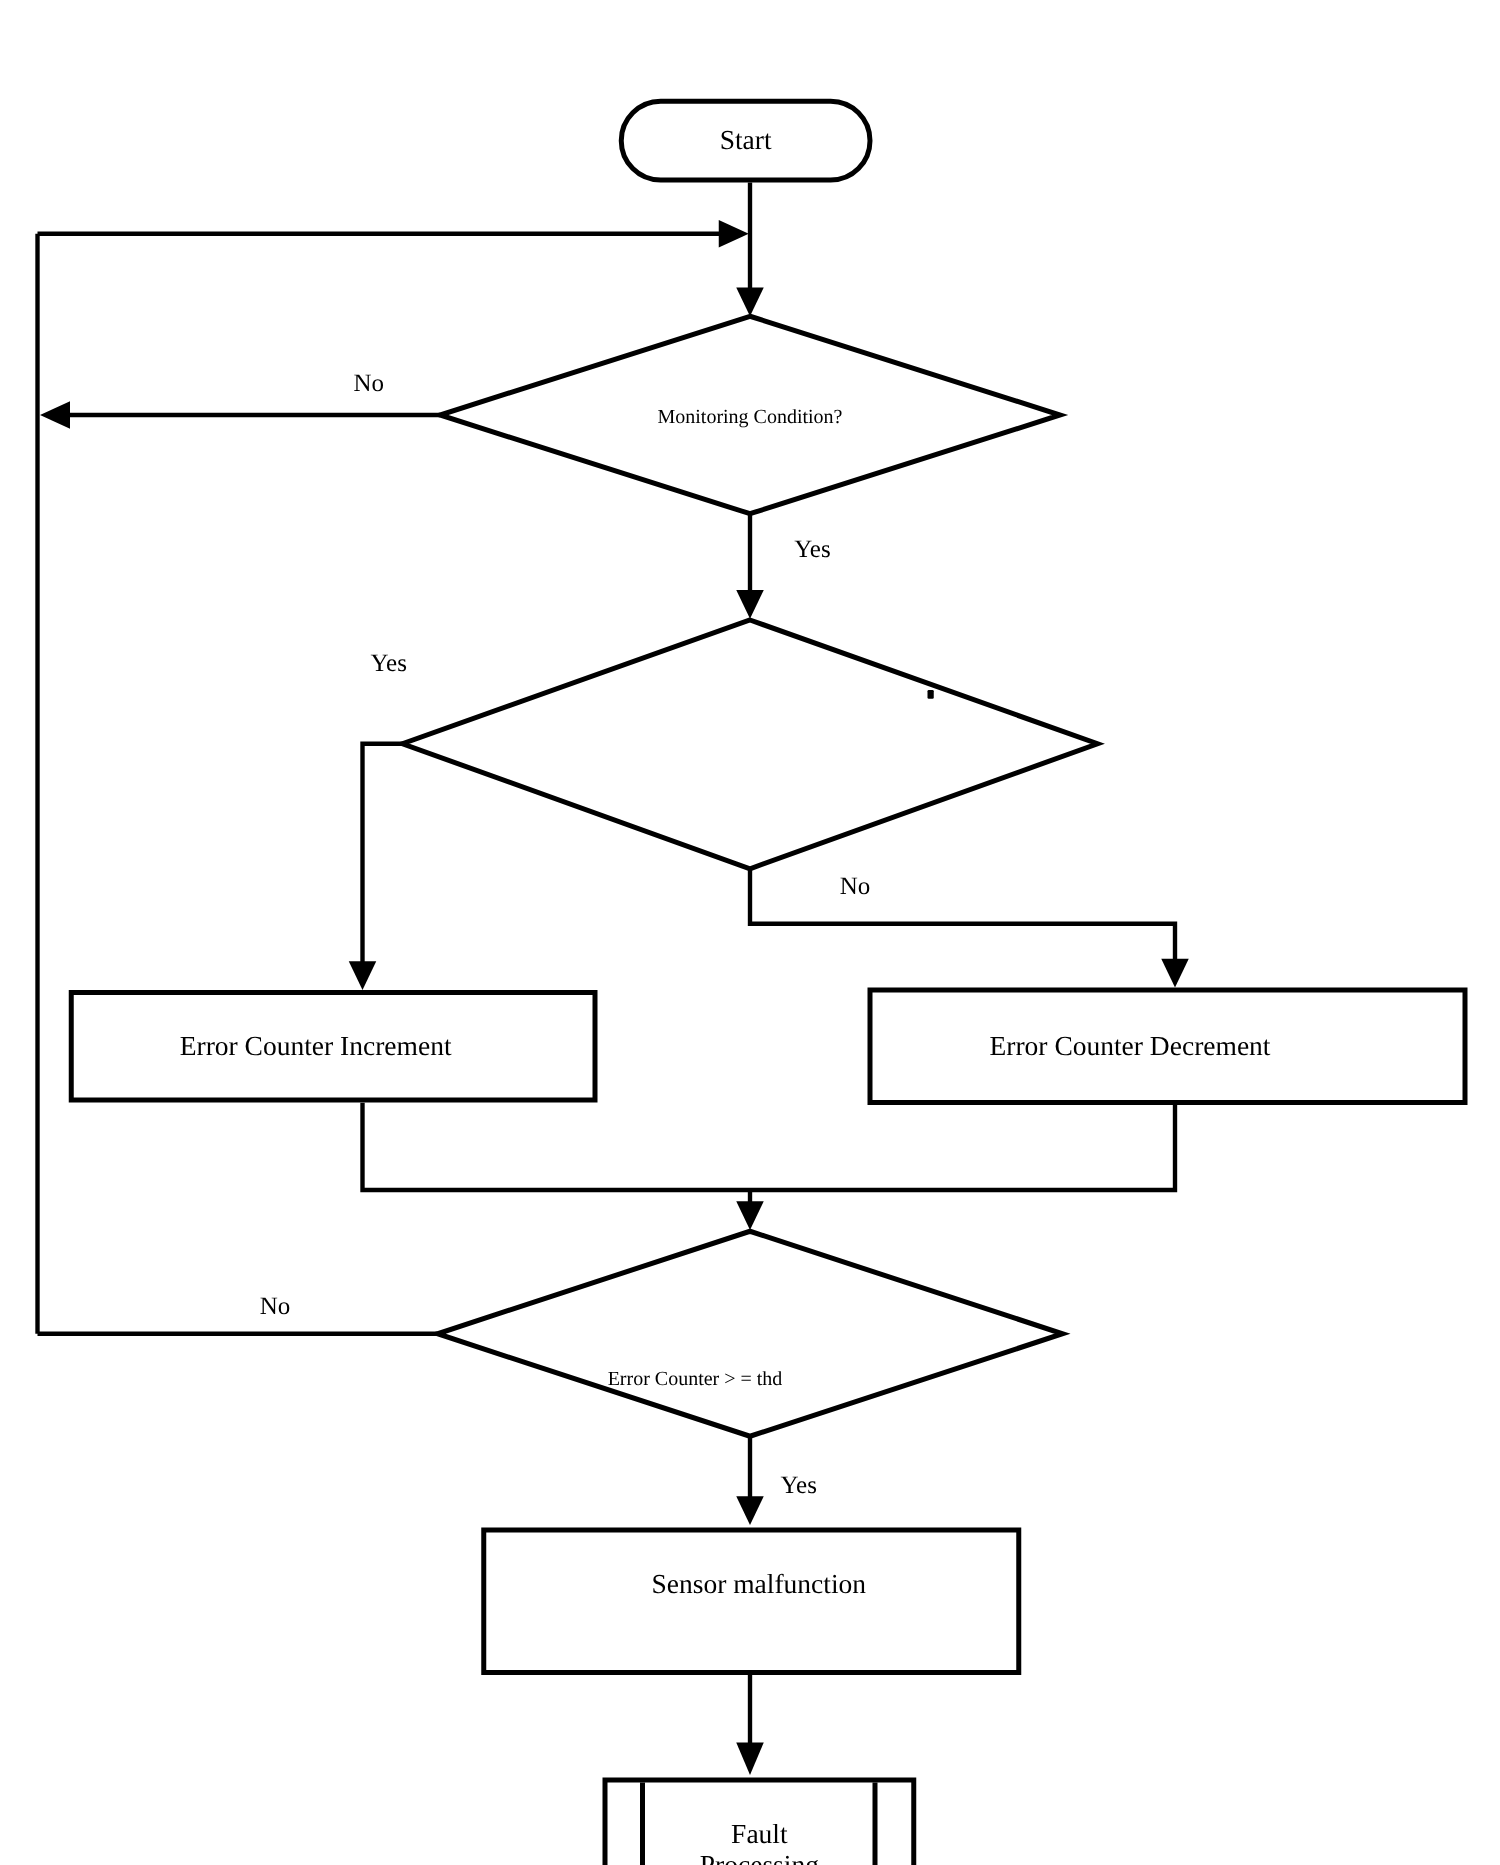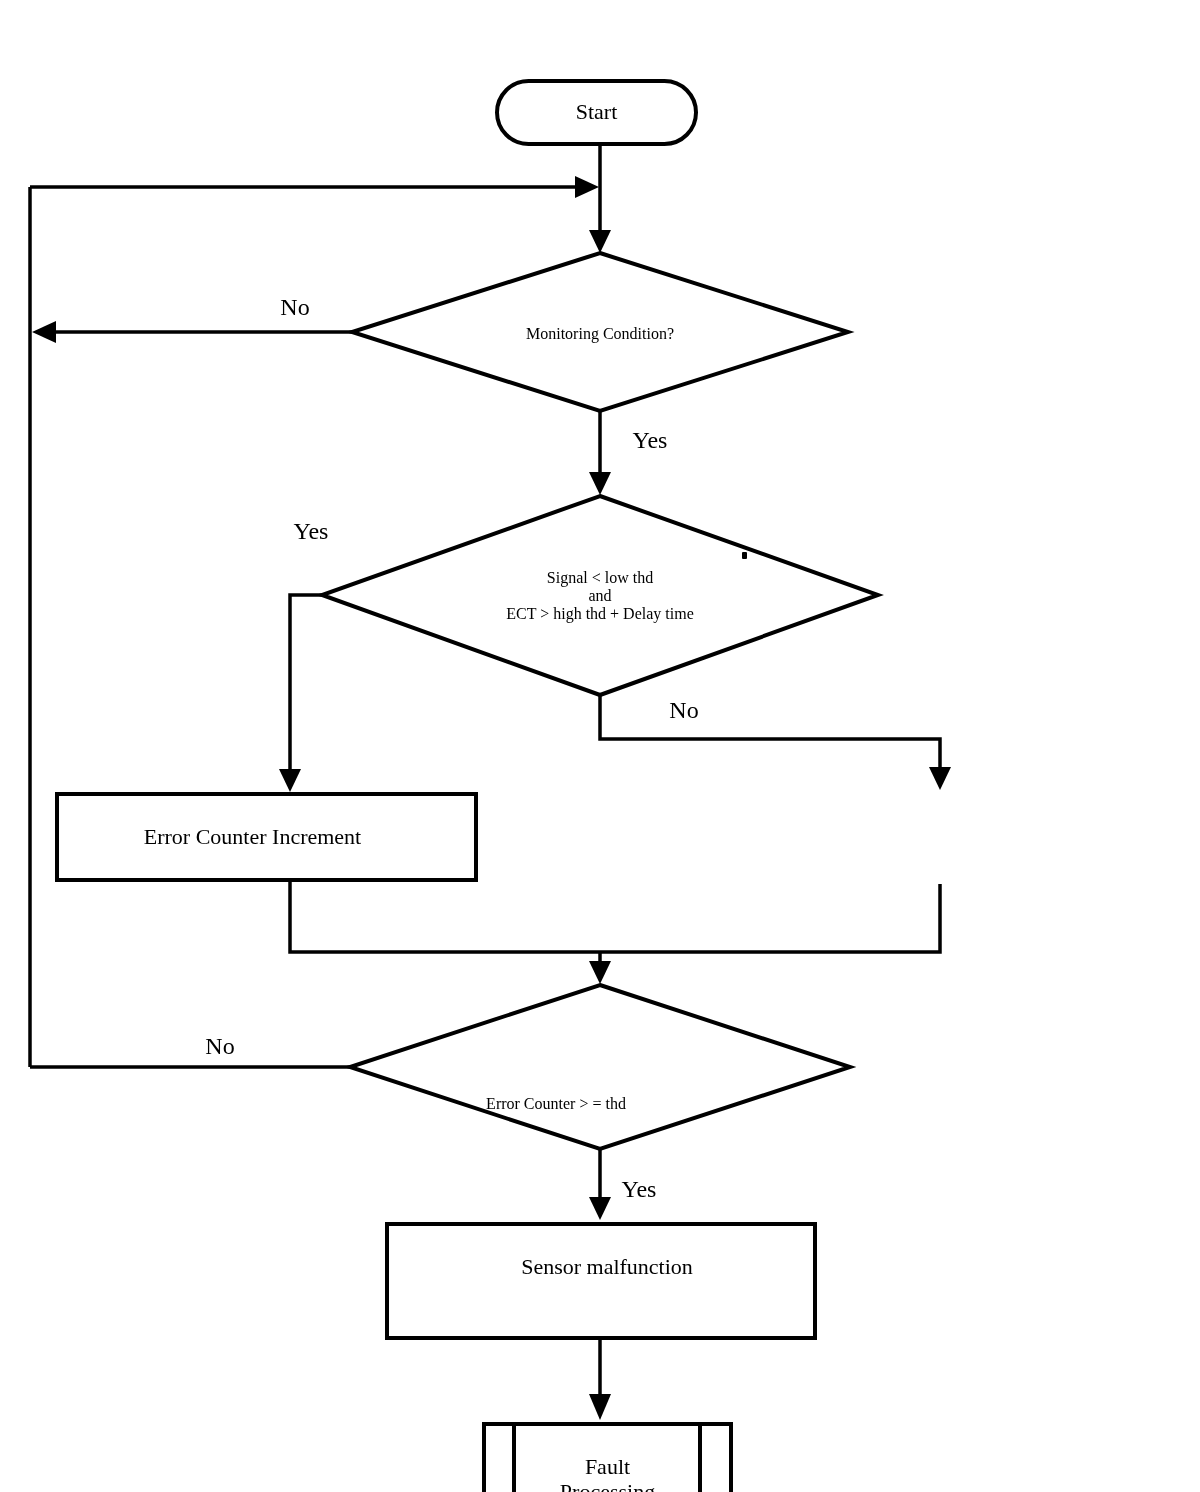--- a/index.html
+++ b/index.html
@@ -17,21 +17,21 @@
   .terminator { border-radius:36px; }
   .node-label {
     font-size:22px; line-height:1.12; text-align:center; white-space:pre-line;
   }
   .float-label {
     position:absolute; transform:translate(-50%,-50%);
     font-size:16px; line-height:1.12; text-align:center; white-space:pre-line;
   }
   .edge-label {
     position:absolute; transform:translate(-50%,-50%);
-    font-size:24px; white-space:nowrap;
+    font-size:20px; white-space:nowrap;
   }
   .pp-bar { position:absolute; top:0; bottom:0; width:4px; background:#000; }
   .stray { position:absolute; width:5px; height:7px; background:#000; border-radius:1px; }
 </style>
 </head>
 <body>
 
 <div class="canvas">
 
   <svg class="wires" viewBox="0 0 1200 1492" xmlns="http://www.w3.org/2000/svg">
@@ -78,30 +78,30 @@
       <polygon points="600,1376 589,1350 611,1350"></polygon>
     </g>
   </svg>
 
   <div class="node-box terminator" style="left:495px; top:35px; width:203px; height:67px;">
     <div class="node-label">Start</div>
   </div>
 
   <div class="float-label" style="left:600px; top:290px;">Monitoring Condition?</div>
 
-  <div class="float-label" style="left:600px; top:552px;">Signal &lt; low thd
-and
-ECT &gt; high thd + Delay time</div>
 
   <div class="float-label" style="left:556px; top:1060px;">Error Counter &gt; = thd</div>
 
   <div class="node-box" style="left:55px; top:748px; width:423px; height:90px; padding-right:28px;">
     <div class="node-label">Error Counter Increment</div>
   </div>
 
+  <div class="node-box" style="left:694px; top:746px; width:480px; height:94px; padding-right:60px;">
+    <div class="node-label">Error Counter Decrement</div>
+  </div>
 
   <div class="node-box" style="left:385px; top:1178px; width:432px; height:118px; padding-bottom:28px; padding-left:12px;">
     <div class="node-label">Sensor malfunction</div>
   </div>
 
   <div class="node-box" style="left:482px; top:1378px; width:251px; height:116px;">
     <div class="pp-bar" style="left:26px;"></div>
     <div class="pp-bar" style="right:27px;"></div>
     <div class="node-label">Fault
 Processing</div>

